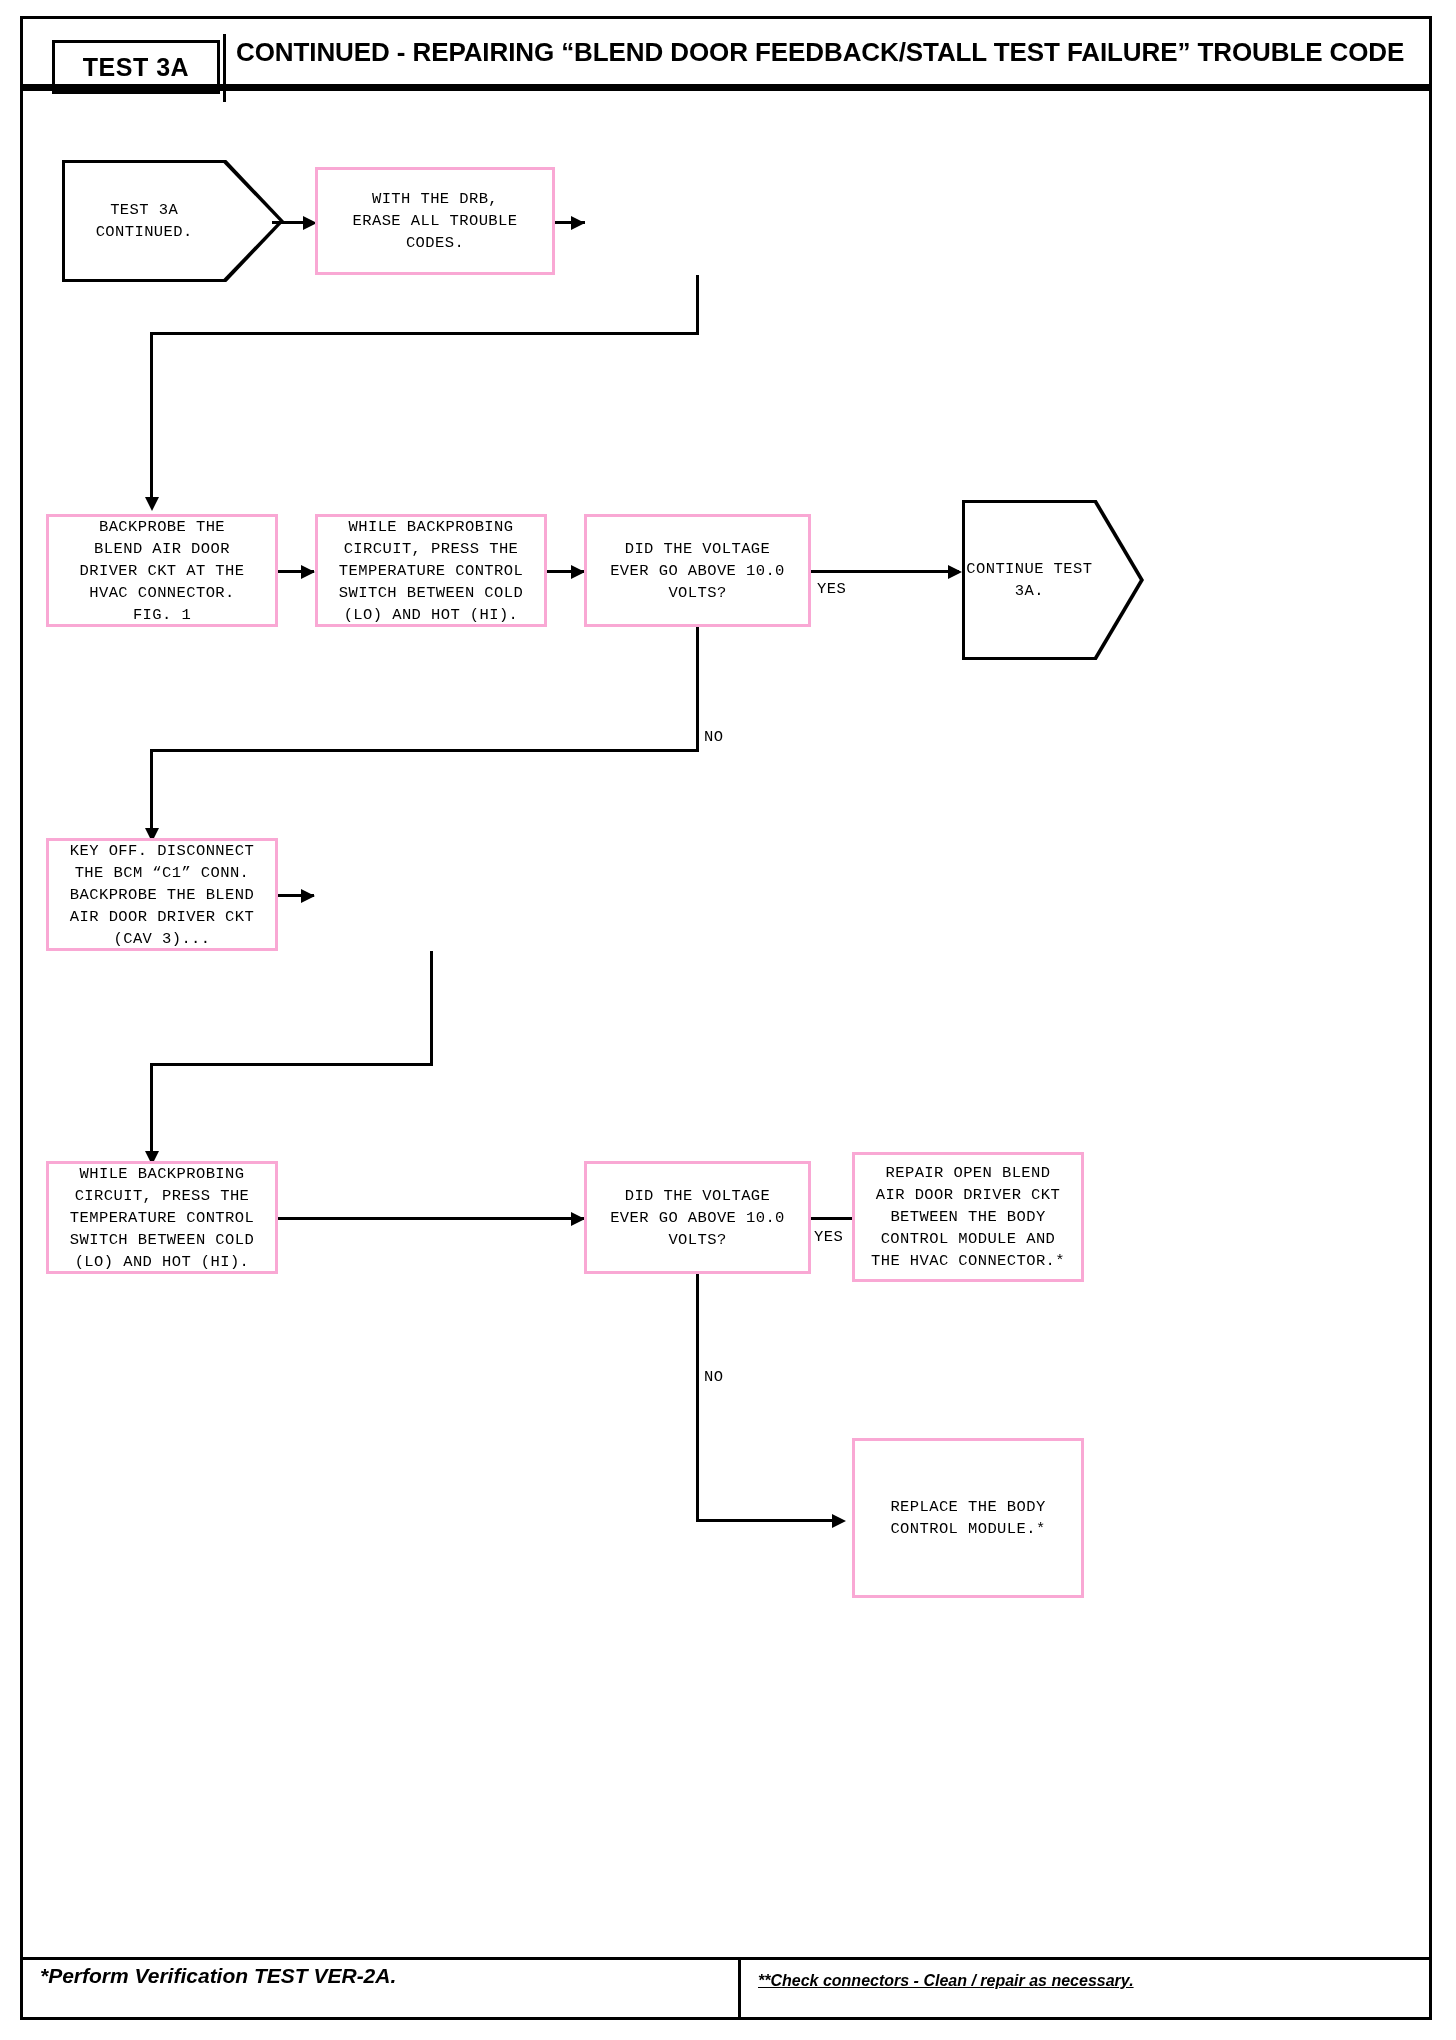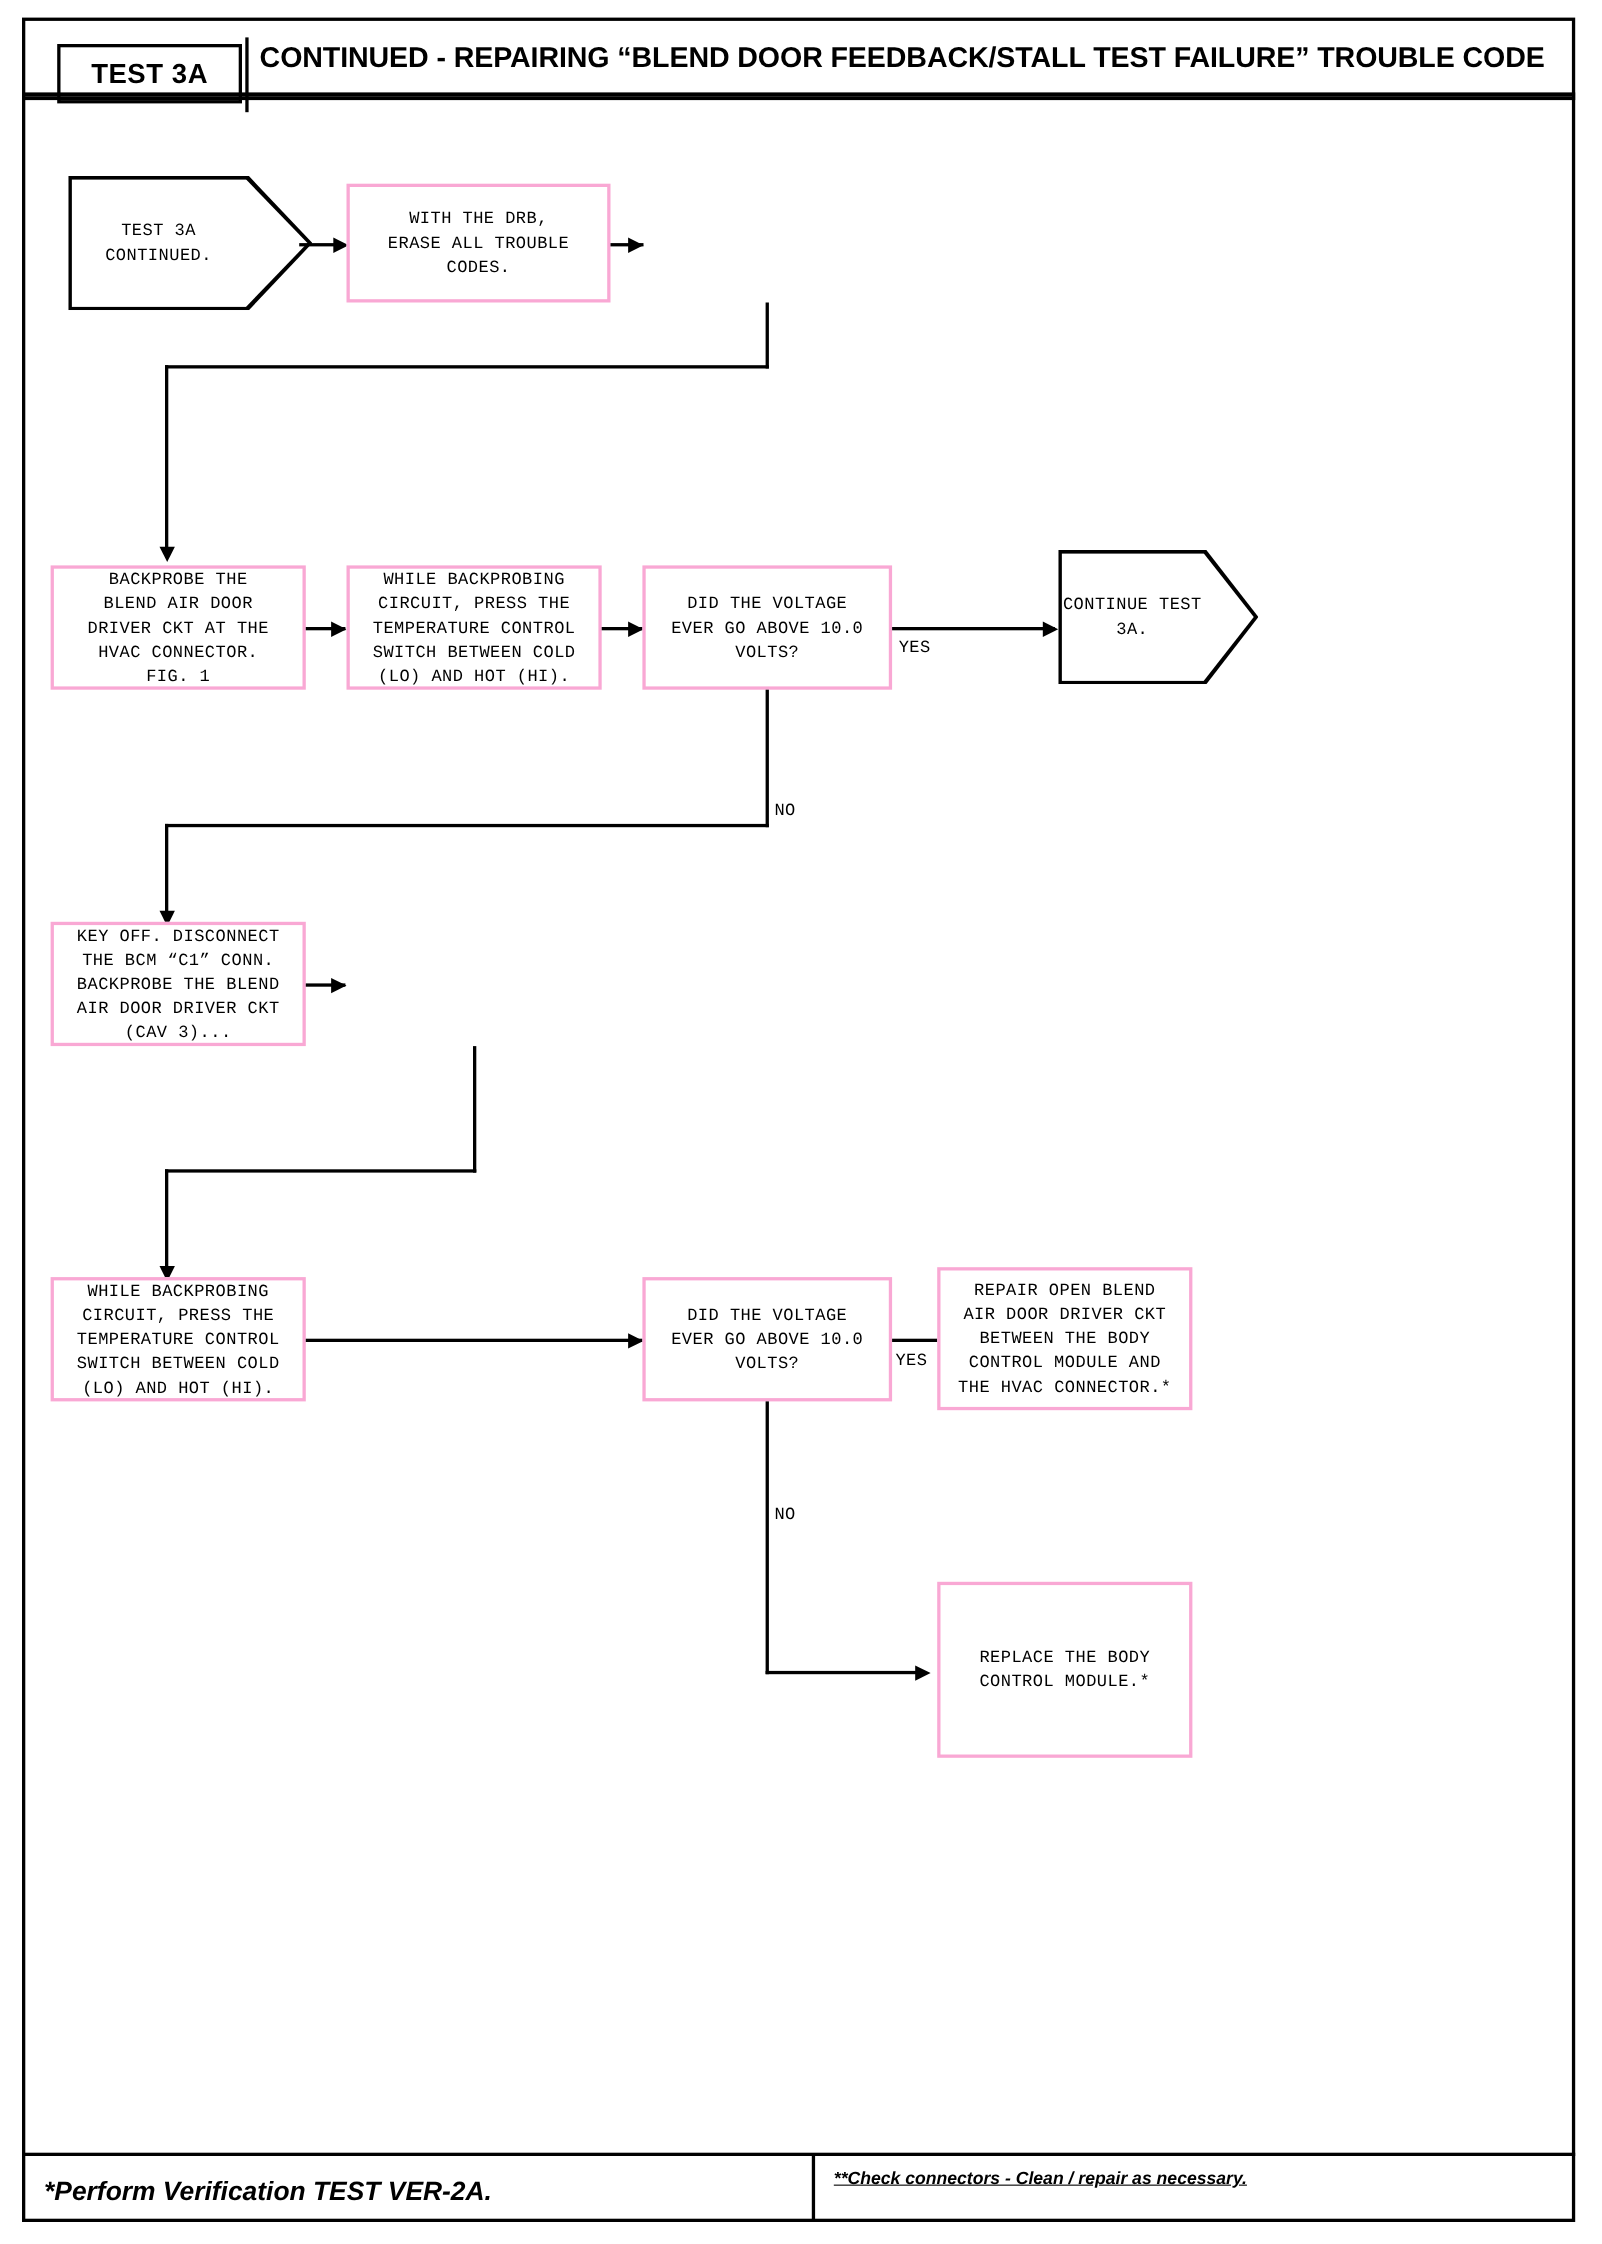--- a/index.html
+++ b/index.html
@@ -189,22 +189,22 @@
   .footer-band {
     position: absolute;
     left: 20px;
     top: 1960px;
     width: 1412px;
     height: 60px;
   }
   .footer-left {
     position: absolute;
     left: 20px;
-    top: 19px;
-    font-size: 24px;
+    top: 4px;
+    font-size: 21px;
     font-weight: bold;
     font-style: italic;
     font-family: "Liberation Sans", sans-serif;
   }
   .footer-sep {
     position: absolute;
     left: 718px;
     top: 0;
     width: 3px;
     height: 60px;
@@ -279,21 +279,21 @@
     <div class="arrowhead-r" style="left:571px; top:564.5px;"></div>
 
     <div class="node" style="left:584px; top:514px; width:227px; height:113px;">DID THE VOLTAGE
 EVER GO ABOVE 10.0
 VOLTS?</div>
 
     <div class="hline" style="left:811px; top:570px; width:148px;"></div>
     <div class="arrowhead-r" style="left:948px; top:564.5px;"></div>
     <div class="edge-label" style="left:815px; top:546px;">YES</div>
 
-    <div class="arrow-node arrow-right" style="left:962px; top:500px; width:182px; height:122px;">
+    <div class="arrow-node arrow-right" style="left:962px; top:500px; width:182px; height:160px;">
       <div class="inner">CONTINUE TEST
 3A.</div>
     </div>
 
     <div class="vline" style="left:696px; top:627px; width:3px; height:125px;"></div>
     <div class="edge-label" style="left:702px; top:694px;">NO</div>
     <div class="hline" style="left:150px; top:749px; width:549px;"></div>
     <div class="vline" style="left:150px; top:749px; height:90px;"></div>
     <div class="arrowhead-d" style="left:144.5px; top:828px;"></div>
 

